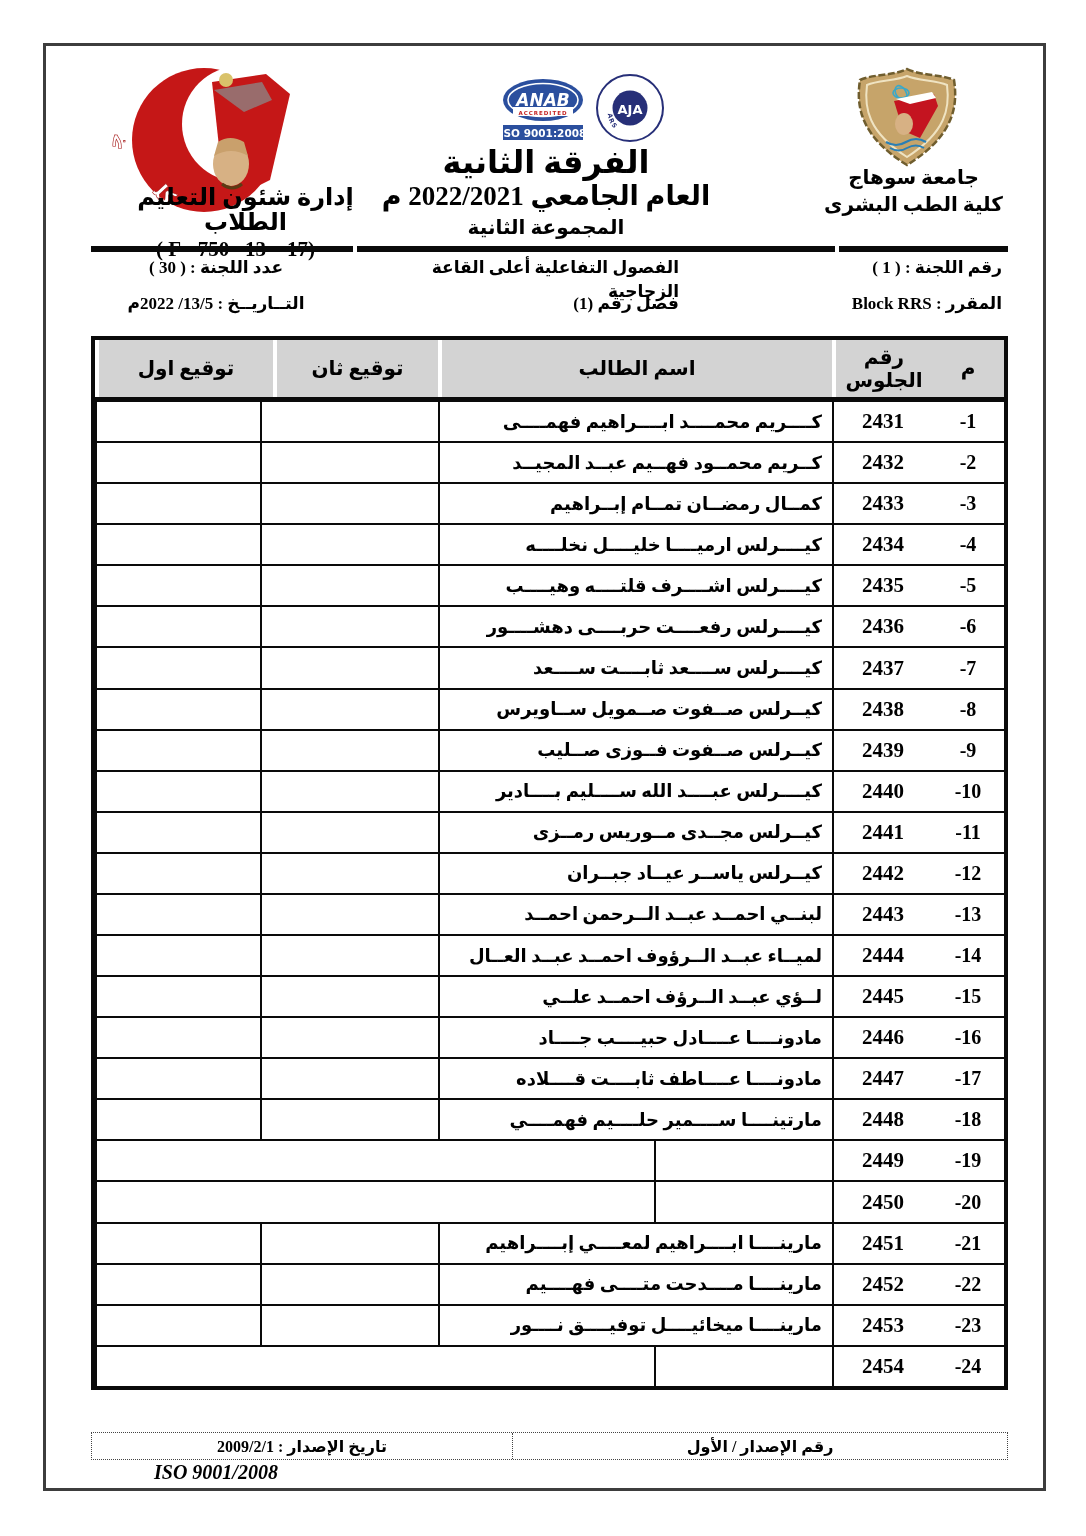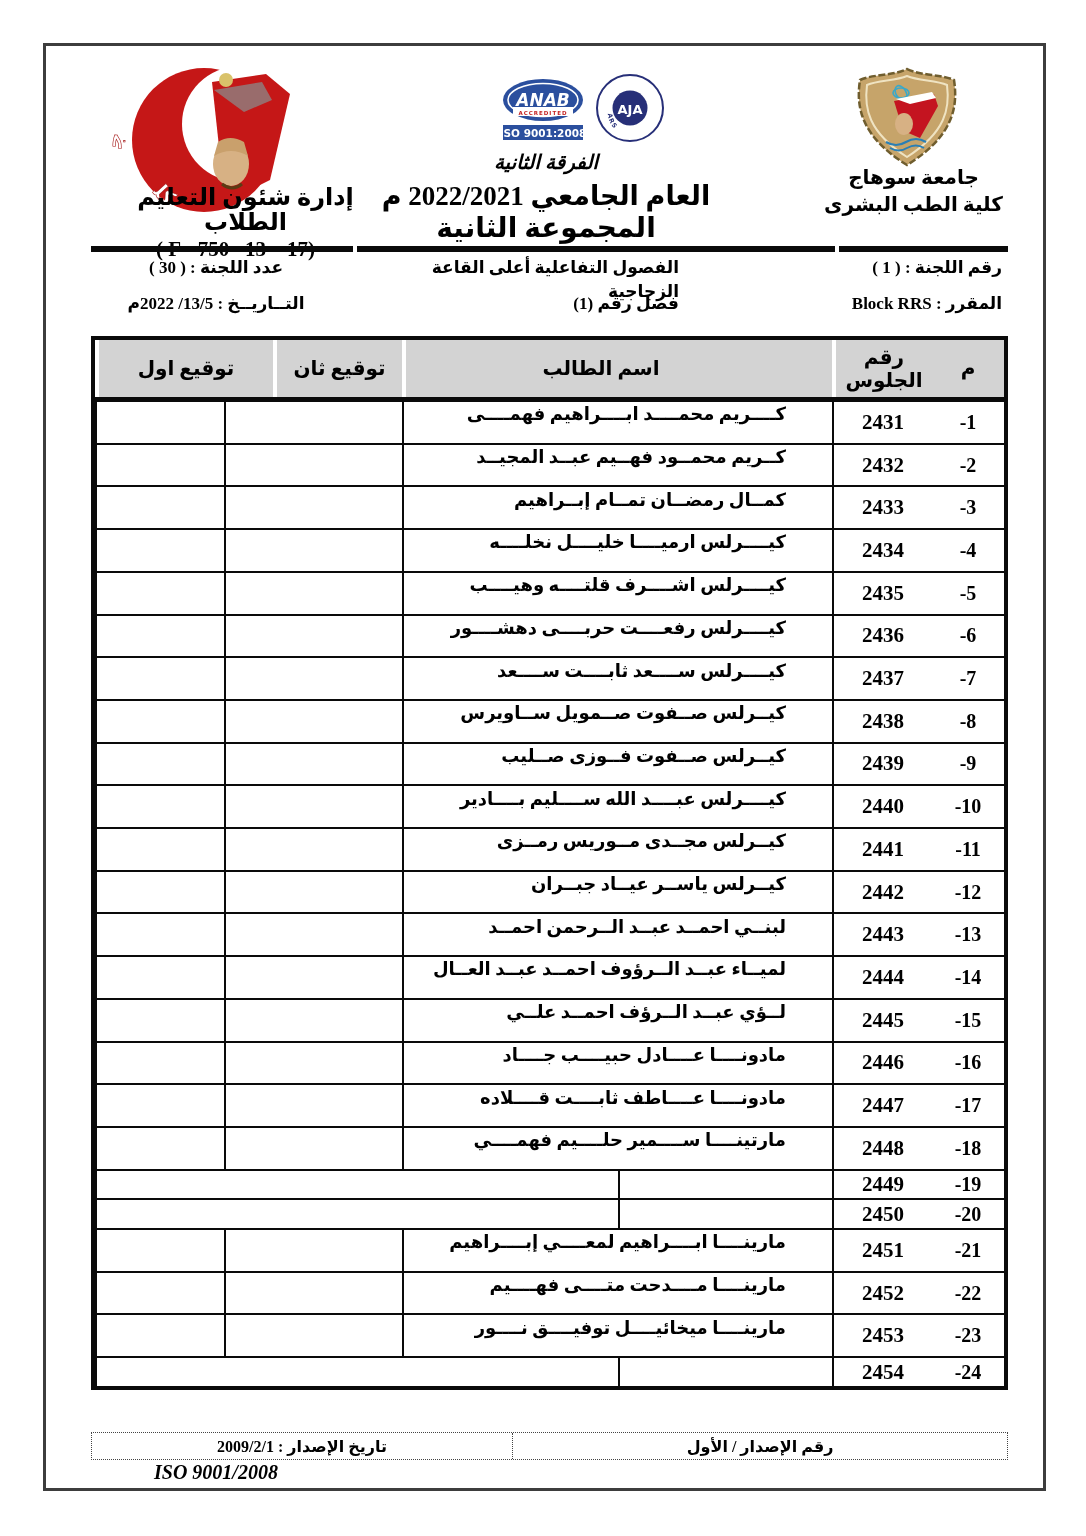--- a/index.html
+++ b/index.html
@@ -8,23 +8,23 @@
     font-family:"Liberation Serif","DejaVu Sans",serif;color:#000;
   }
   .page{
     position:absolute;left:43px;top:43px;width:1003px;height:1448px;
     border:3px solid #3d3d3d;background:#fff;box-sizing:border-box;
   }
   .abs{position:absolute;}
   
   .hdr-right-text{left:770px;top:118px;width:195px;text-align:center;font-size:20px;font-weight:bold;line-height:27px;}
   .hdr-center-text{left:330px;top:100px;width:340px;text-align:center;font-weight:bold;}
-  .grade-line{font-size:20px;line-height:32px;font-style:italic;}
+  .grade-line{font-size:32px;line-height:32px;}
   .year-line{font-size:27px;line-height:36px;}
-  .group-line{font-size:28px;line-height:27px;}
+  .group-line{font-size:20px;line-height:27px;}
   .dept-block{left:62px;top:139px;width:255px;text-align:center;font-weight:bold;}
   .dept-line{font-size:24px;line-height:25px;margin-left:20px;}
   .code-line{font-size:21px;line-height:28px;direction:ltr;font-family:"Liberation Serif",serif;}
   
   .rule-seg{top:200px;height:6px;background:#0a0a0a;}
   
   .info{font-size:17px;font-weight:bold;line-height:24px;}
   .info-r1{top:210px;}
   .info-r2{top:246px;}
   .info-right{right:41px;width:300px;text-align:right;}
@@ -43,27 +43,27 @@
     background:#d3d3d3;display:flex;align-items:center;justify-content:center;
     font-weight:bold;font-size:20px;text-align:center;box-sizing:border-box;line-height:23px;
   }
   .thead .sep{border-left:4px solid #ffffff;}
   .tbody{display:flex;flex-direction:column;flex:1 1 auto;}
   .tr{display:flex;flex:1 1 auto;box-sizing:border-box;}
   .tr + .tr{border-top:2px solid #0a0a0a;}
   .td{box-sizing:border-box;display:flex;align-items:center;justify-content:center;overflow:hidden;}
   .td.sepb{border-left:2px solid #0a0a0a;}
   .col-idx{width:72px;flex:0 0 72px;}
-  .col-seat{width:100px;flex:0 0 100px;margin-left:36px;}
+  .col-seat{width:100px;flex:0 0 100px;}
   .col-name{width:394px;flex:0 0 394px;}
   .col-sig1{width:178px;flex:0 0 178px;}
   .col-sig2{flex:1 1 auto;}
   .td.col-idx{direction:ltr;font-weight:bold;font-size:20px;font-family:"Liberation Serif",serif;}
   .td.col-seat{font-weight:bold;font-size:21px;font-family:"Liberation Serif",serif;}
-  .td.col-name{justify-content:flex-start;padding:0 10px 16px 4px;font-weight:bold;font-size:18px;white-space:nowrap;}
+  .td.col-name{justify-content:flex-start;padding:0 10px 0 4px;font-weight:bold;font-size:18px;white-space:nowrap;}
   
   .ftable{
     left:45px;top:1386px;width:917px;height:28px;border:1px dotted #444;
     display:flex;box-sizing:border-box;font-size:16px;font-weight:bold;
   }
   .fcell{display:flex;align-items:center;justify-content:center;box-sizing:border-box;}
   .fcell-issue{width:494px;flex:0 0 494px;}
   .fcell-date{flex:1 1 auto;border-left:0;border-right:1px dotted #444;}
   .iso-line{left:108px;top:1415px;width:220px;font-size:20px;font-weight:bold;font-style:italic;direction:ltr;text-align:left;font-family:"Liberation Serif",serif;}
   svg text{font-family:"DejaVu Sans",sans-serif;}

